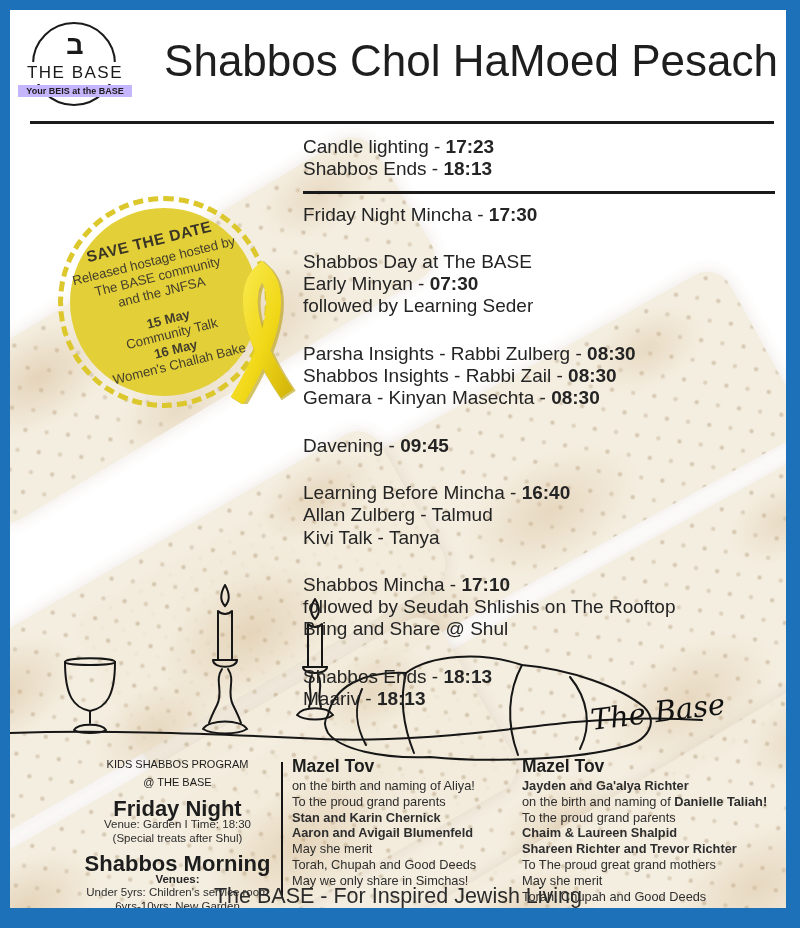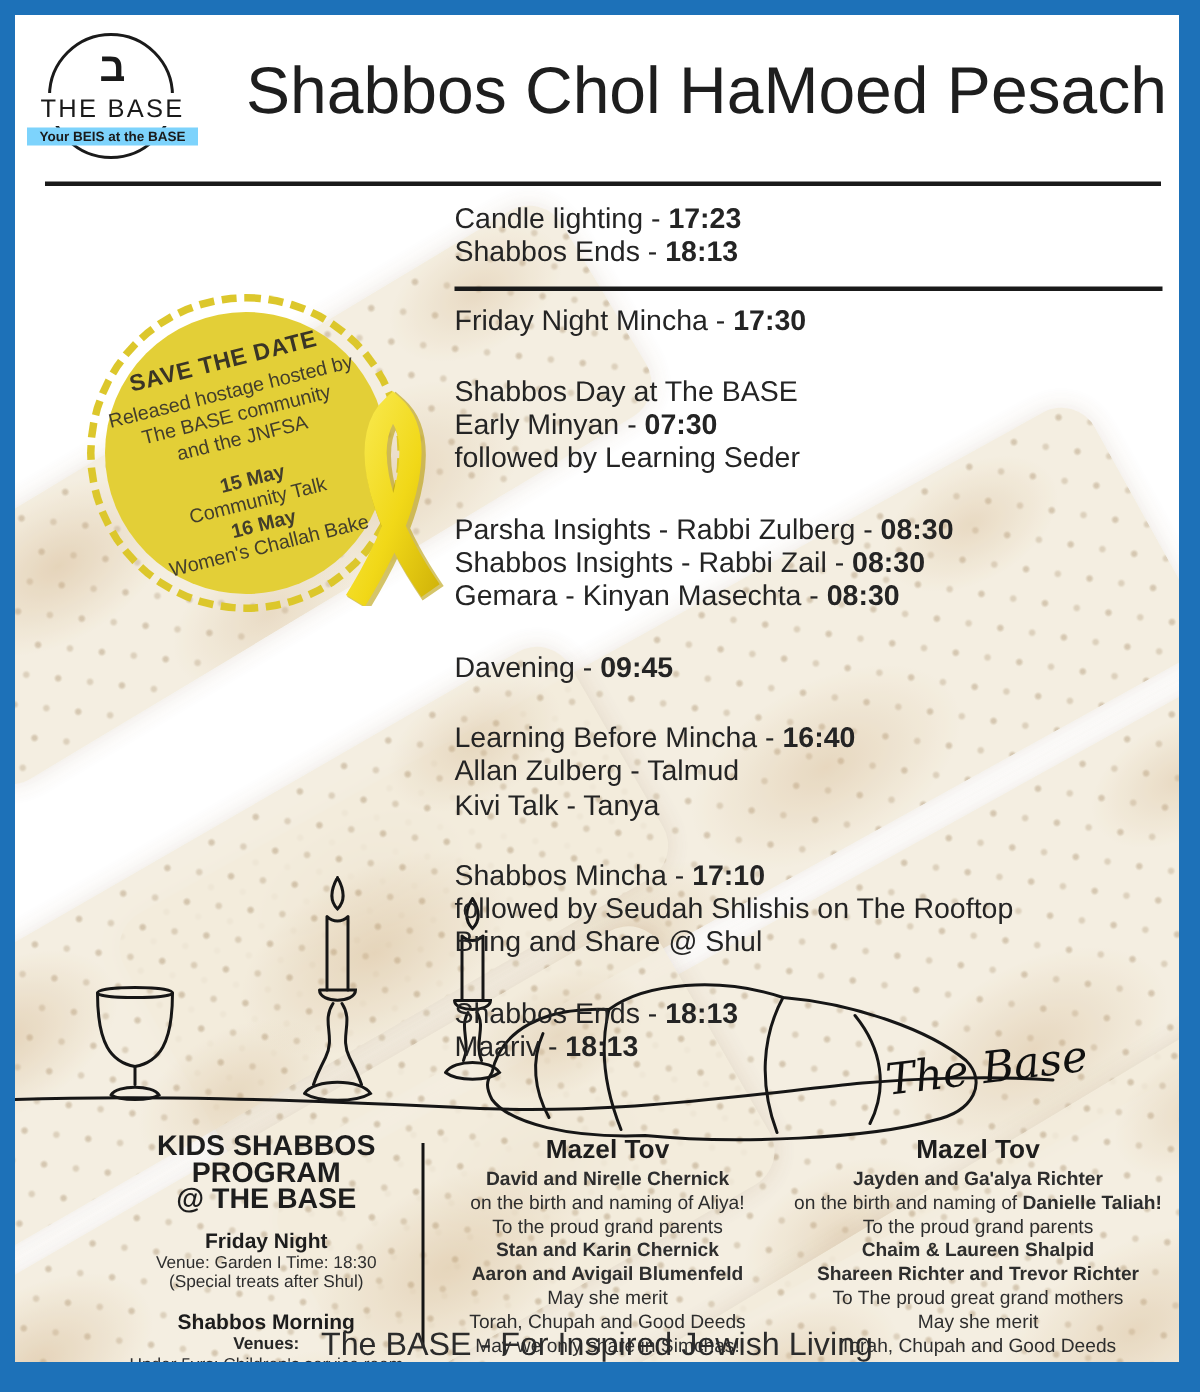--- a/index.html
+++ b/index.html
@@ -32,21 +32,21 @@
 
   
   .logo { position:absolute; left:18px; top:8px; width:94px; height:102px; z-index:3; }
   .logo-circle { position:absolute; left:4px; top:4px; width:84px; height:84px;
                  border:2.5px solid #1a1a1a; border-radius:50%; }
   .logo-heb { position:absolute; left:0; right:0; top:12px; text-align:center;
               font-size:27px; font-weight:bold; color:#1a1a1a; }
   .logo-name { position:absolute; left:-6px; right:-6px; top:44px; text-align:center;
                background:#fff; font-size:17px; letter-spacing:1.5px; color:#1a1a1a; padding:1px 0; }
   .logo-tag { position:absolute; left:-10px; right:-10px; top:67px; text-align:center;
-              background:#7dd3fc; font-size:9px; font-weight:bold; color:#1a1a1a; padding:1px 0; }
+              background:#c4b5fd; font-size:9px; font-weight:bold; color:#1a1a1a; padding:1px 0; }
   .title { position:absolute; left:112px; right:8px; top:26px; z-index:3;
            text-align:right; font-size:44px; color:#1e1e1e; }
   .hr1 { position:absolute; left:20px; right:12px; top:111px; height:3px;
          background:#1a1a1a; z-index:3; }
 
   
   .schedule { position:absolute; right:11px; top:120px; padding-top:6px; z-index:2;
               text-align:left; font-size:19px; line-height:22.3px; color:#242424; }
   .schedule .b, .b { font-weight:bold; }
   .hr2 { width:472px; height:3px; background:#1a1a1a; margin:10px 0 10px auto; }
@@ -66,26 +66,26 @@
   .badge-date { font-size:13.2px; line-height:15.5px; font-weight:bold; }
   .badge-event { font-size:13.2px; line-height:15.5px; }
   .ribbon-svg { position:absolute; left:212px; top:246px; z-index:4; }
 
   
   .drawing { position:absolute; left:0; top:555px; z-index:1; pointer-events:none; }
   .sig-text { font-family:"DejaVu Serif", serif; font-style:italic; font-size:29px; fill:#111; }
 
   
   .kids { position:absolute; left:45px; top:746px; width:245px; text-align:center; z-index:2; }
-  .kids-title { font-size:19px; font-weight:bold; line-height:17.5px; color:#1d1d1d; }
-  .kids-head { font-size:14px; font-weight:bold; margin-top:9px; line-height:18px; color:#1d1d1d; }
+  .kids-title { font-size:11px; font-weight:normal; line-height:17.5px; color:#1d1d1d; }
+  .kids-head { font-size:22px; font-weight:bold; margin-top:9px; line-height:18px; color:#1d1d1d; }
   .kids-sub { font-size:11.5px; font-weight:bold; line-height:13.8px; }
   .kids-line { font-size:11.5px; line-height:13.8px; color:#2e2e2e; }
   .vdiv { position:absolute; left:271px; top:752px; width:2px; height:136px; background:#141414; z-index:2; }
-  .mt-col { position:absolute; top:746px; text-align:center; z-index:2; }
+  .mt-col { position:absolute; top:746px; z-index:2; }
   .mt-col0 { left:282px; width:226px; }
   .mt-col1 { left:512px; width:260px; }
   .mt-title { font-size:17.5px; font-weight:bold; color:#1d1d1d; margin-bottom:1px; }
   .mt-line { font-size:12.8px; line-height:15.8px; color:#2e2e2e; }
   .footer { position:absolute; left:0; right:0; top:874px; text-align:center;
             font-size:21.5px; color:#2b2b2b; z-index:3; }
 </style>
 </head>
 <body>
 
@@ -233,21 +233,20 @@
           <div class="kids-line">Under 5yrs: Children's service room</div>
           <div class="kids-line">6yrs-10yrs: New Garden</div>
         </div>
     </div>
 
     <div class="vdiv"></div>
 
     <div id="mazel-container">
         <div class="mt-col mt-col0">
           <div class="mt-title">Mazel Tov</div>
-          <div class="mt-line"><span class="b">David and Nirelle Chernick</span></div>
           <div class="mt-line"><span>on the birth and naming of Aliya!</span></div>
           <div class="mt-line"><span>To the proud grand parents</span></div>
           <div class="mt-line"><span class="b">Stan and Karin Chernick</span></div>
           <div class="mt-line"><span class="b">Aaron and Avigail Blumenfeld</span></div>
           <div class="mt-line"><span>May she merit</span></div>
           <div class="mt-line"><span>Torah, Chupah and Good Deeds</span></div>
           <div class="mt-line"><span>May we only share in Simchas!</span></div>
         </div>
         <div class="mt-col mt-col1">
           <div class="mt-title">Mazel Tov</div>

